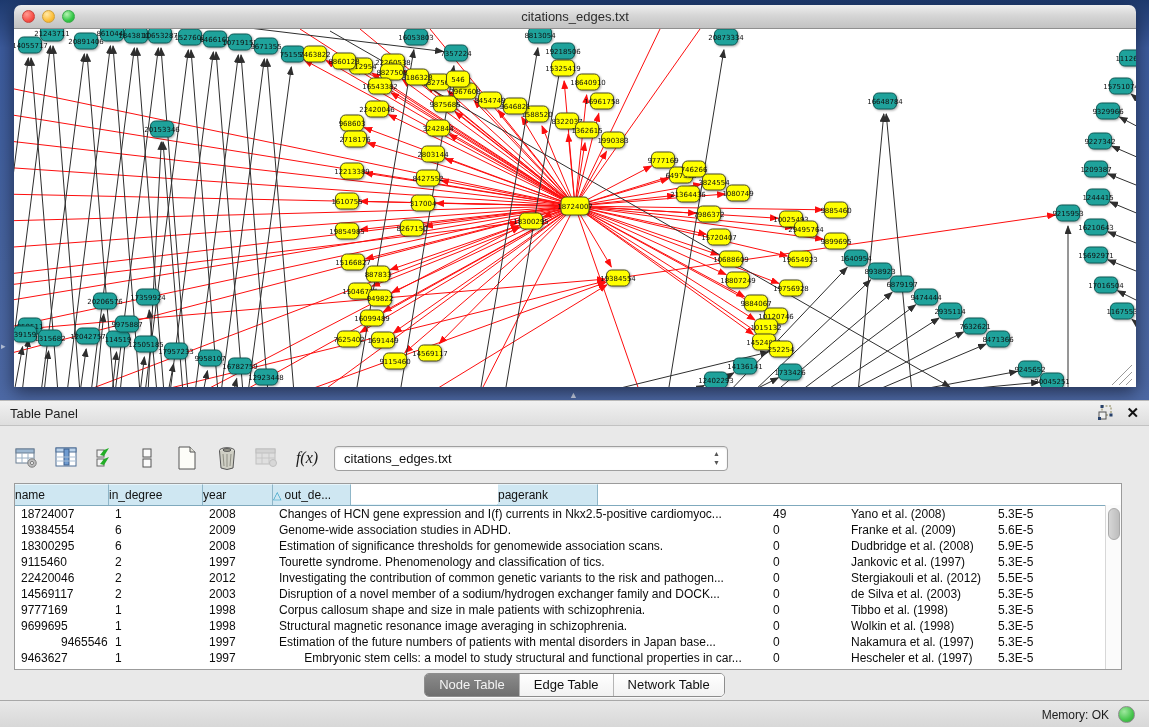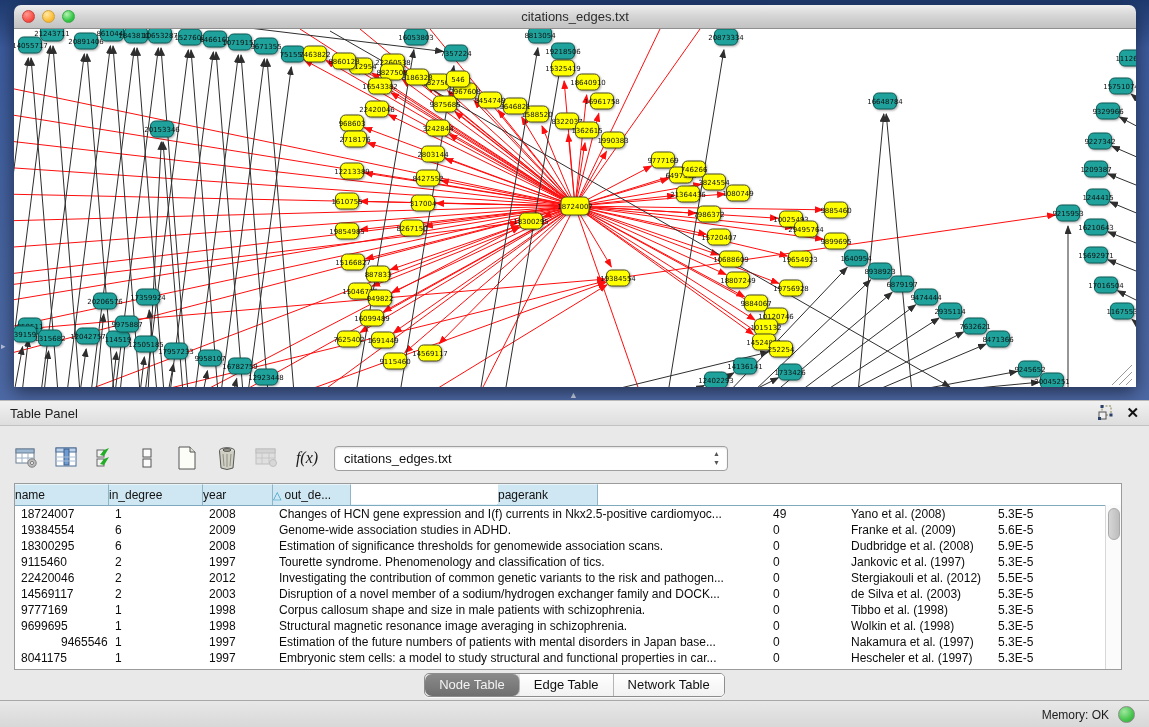--- a/index.html
+++ b/index.html
@@ -61,21 +61,21 @@
   .vscroll{position:absolute;right:0;top:21px;bottom:0;width:15px;background:#fbfbfb;border-left:1px solid #d7d7d7;}
   .vthumb{position:absolute;left:2px;top:3px;width:10px;height:30px;border-radius:6px;
      background:linear-gradient(90deg,#d6d6d6,#bdbdbd);border:1px solid #a9a9a9;}
   
   .tabs{position:absolute;left:0;right:0;top:273px;display:flex;justify-content:center;}
   .tabgroup{display:flex;border:1px solid #8d8d8d;border-radius:5px;overflow:hidden;
      box-shadow:0 1px 1px rgba(255,255,255,.8);}
   .tab{font-size:13px;padding:3px 14px;background:linear-gradient(#ffffff,#f2f2f2);color:#111;
      border-right:1px solid #b5b5b5;line-height:16px;}
   .tab:last-child{border-right:none;text-align:center;}
-  .tab.sel{background:linear-gradient(#8a8a8a,#6f6f6f);color:#f3f3f3;border-radius:7px;}
+  .tab.sel{background:linear-gradient(#8a8a8a,#6f6f6f);color:#f3f3f3;}
   
   .status-bar{position:absolute;left:0;top:700px;width:1149px;height:27px;
      background:linear-gradient(#e8e8e8,#d7d7d7);border-top:1px solid #a8a8a8;}
   .mem{position:absolute;right:40px;top:7px;font-size:12px;color:#1c1c1c;}
   .mem-dot{position:absolute;right:14px;top:5px;width:15px;height:15px;border-radius:50%;
      background:radial-gradient(circle at 35% 30%,#9fe89f,#46c54c 60%,#2ea338);border:1px solid #8a8a8a;}
 </style>
 </head>
 <body>
 
@@ -917,24 +917,24 @@
         <div class="trow">
           <div class="td" style="width: 94px; padding-left: 46px;">9465546</div>
           <div class="td" style="width: 94px;">1</div>
           <div class="td" style="width: 70px;">1997</div>
           <div class="td" style="width: 494px;">Estimation of the future numbers of patients with mental disorders in Japan base...</div>
           <div class="td" style="width: 78px;">0</div>
           <div class="td" style="width: 147px;">Nakamura et al. (1997)</div>
           <div class="td" style="width: 100px;">5.3E-5</div>
         </div>
         <div class="trow">
-          <div class="td" style="width: 94px;">8041175</div>
+          <div class="td" style="width: 94px;">9463627</div>
           <div class="td" style="width: 94px;">1</div>
           <div class="td" style="width: 70px;">1997</div>
-          <div class="td" style="width: 494px;">Embryonic stem cells: a model to study structural and functional properties in car...</div>
+          <div class="td" style="width: 494px; text-align: center;">Embryonic stem cells: a model to study structural and functional properties in car...</div>
           <div class="td" style="width: 78px;">0</div>
           <div class="td" style="width: 147px;">Hescheler et al. (1997)</div>
           <div class="td" style="width: 100px;">5.3E-5</div>
         </div>
       </div>
     <div class="vscroll">
       <div class="vthumb"></div>
     </div>
   </div>
 

